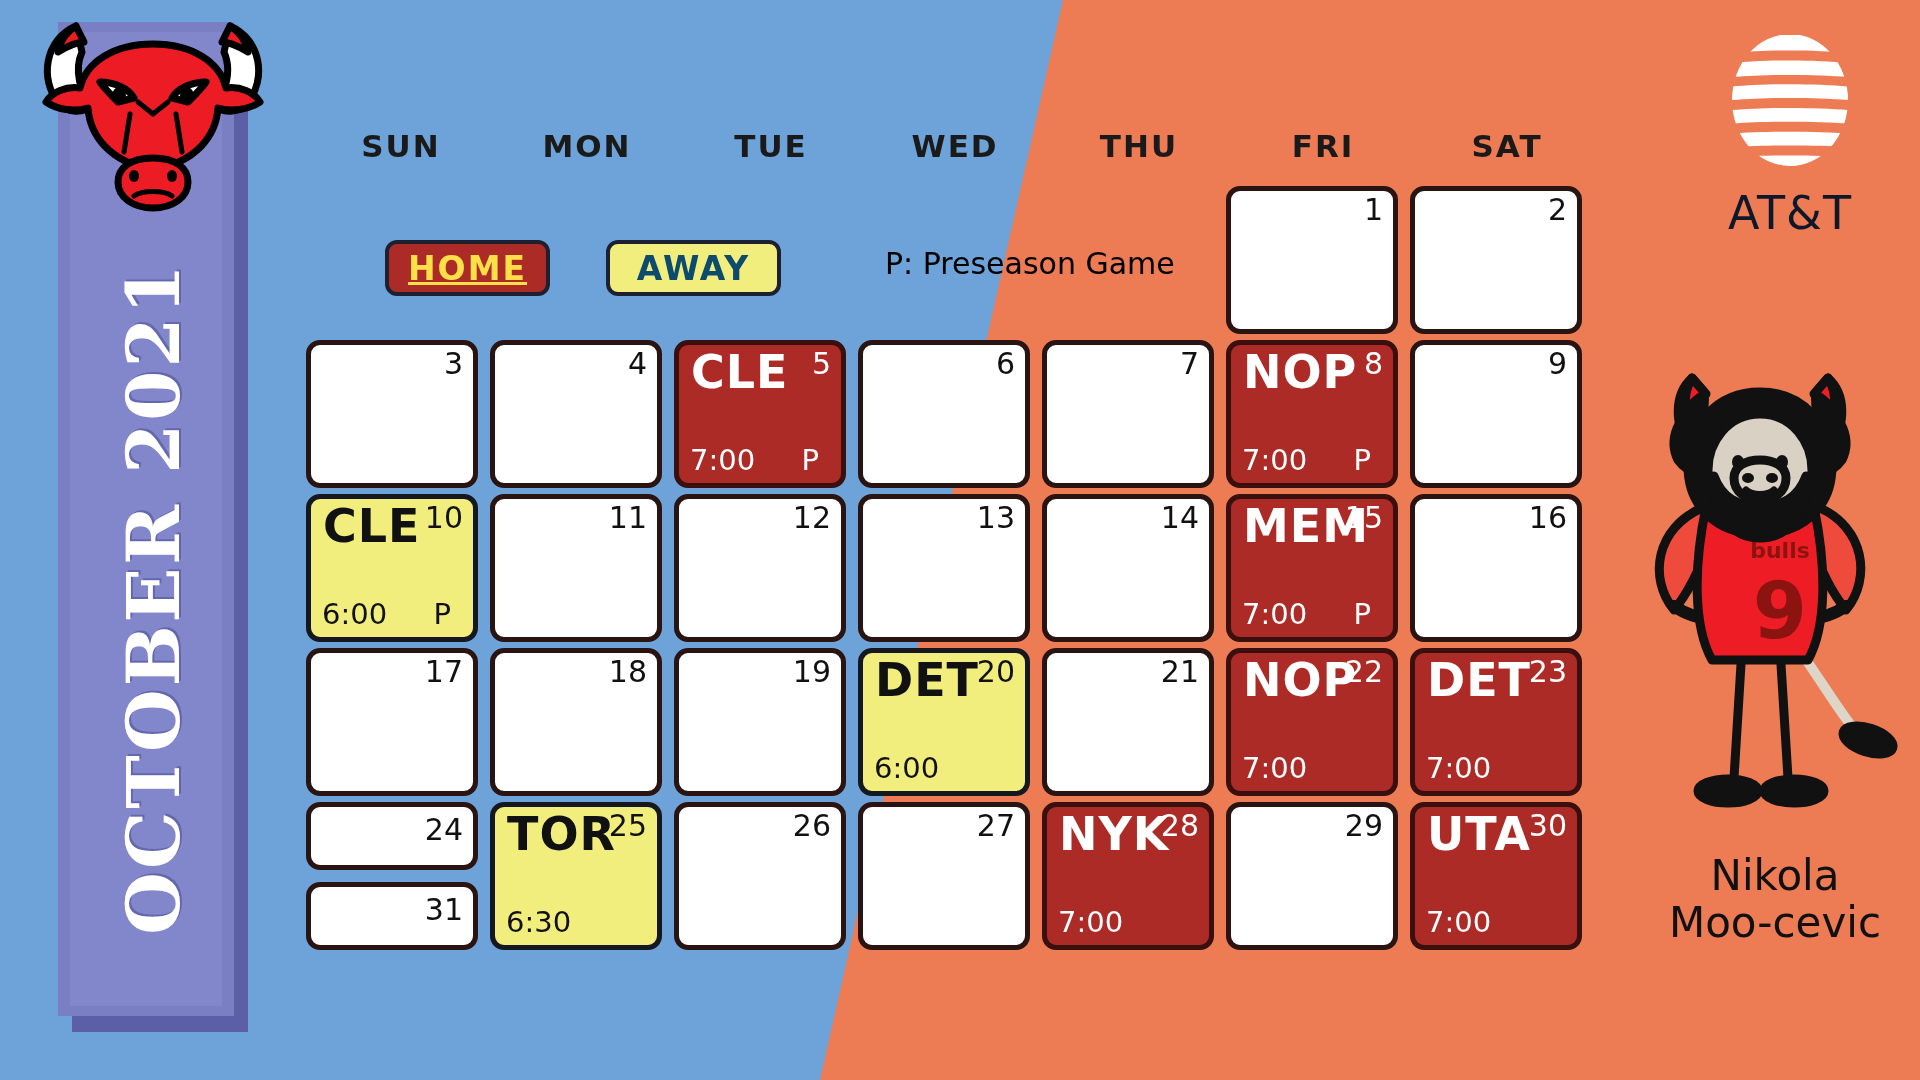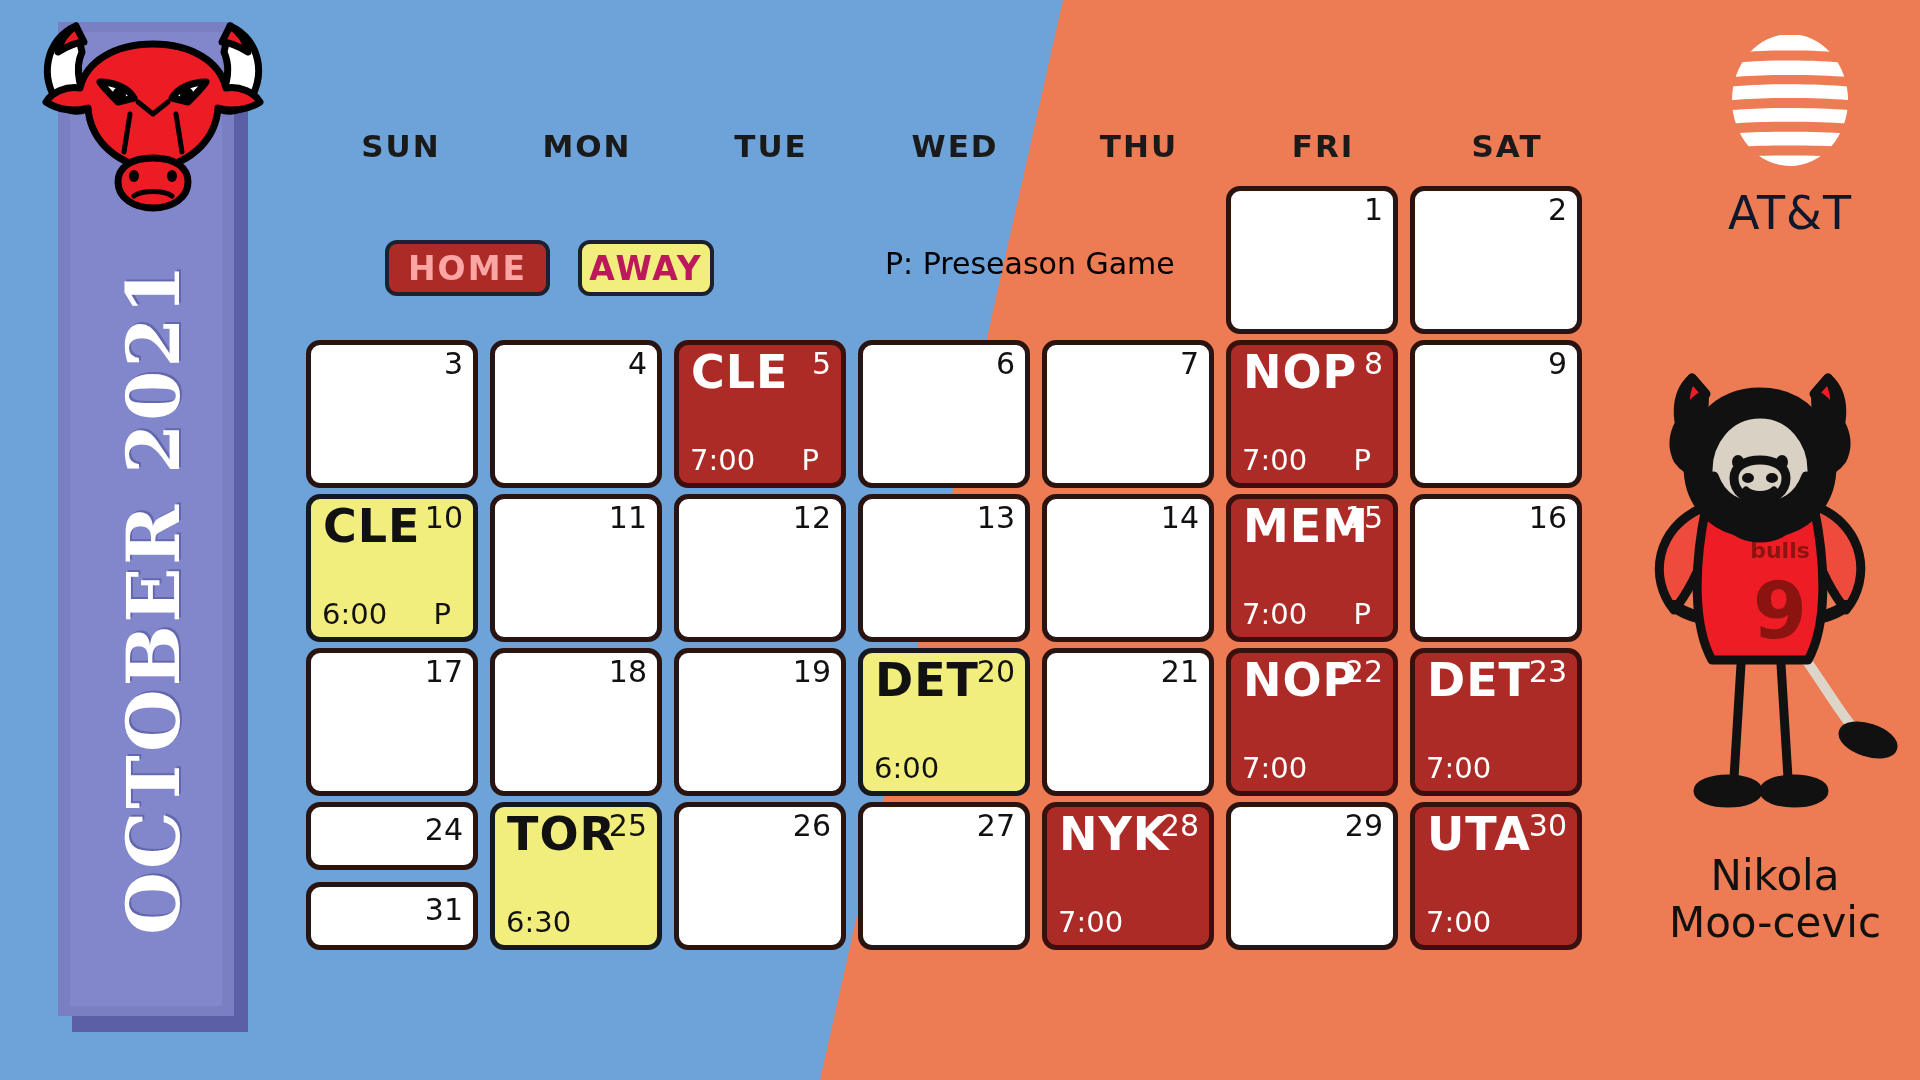--- a/index.html
+++ b/index.html
@@ -82,25 +82,25 @@
     border: 4px solid #1C2030;
     border-radius: 12px;
     display: flex; align-items: center; justify-content: center;
     font-family: "DejaVu Sans", sans-serif;
     font-weight: bold;
     font-size: 33px;
     letter-spacing: 2px;
   }
   #legend-home {
     left: 385px; width: 165px;
-    background: #AD2B26; color: #fca5a5;
+    background: #AD2B26; color: #fde047; text-decoration: underline;
   }
   #legend-away {
-    left: 578px; width: 136px;
-    background: #F2EE7E; color: #be185d;
+    left: 606px; width: 175px;
+    background: #F2EE7E; color: #0c4a6e;
   }
   #legend-note {
     position: absolute;
     left: 885px; top: 246px;
     font-family: "DejaVu Sans", sans-serif;
     font-size: 30px;
     color: #000000;
     white-space: nowrap;
   }
 

